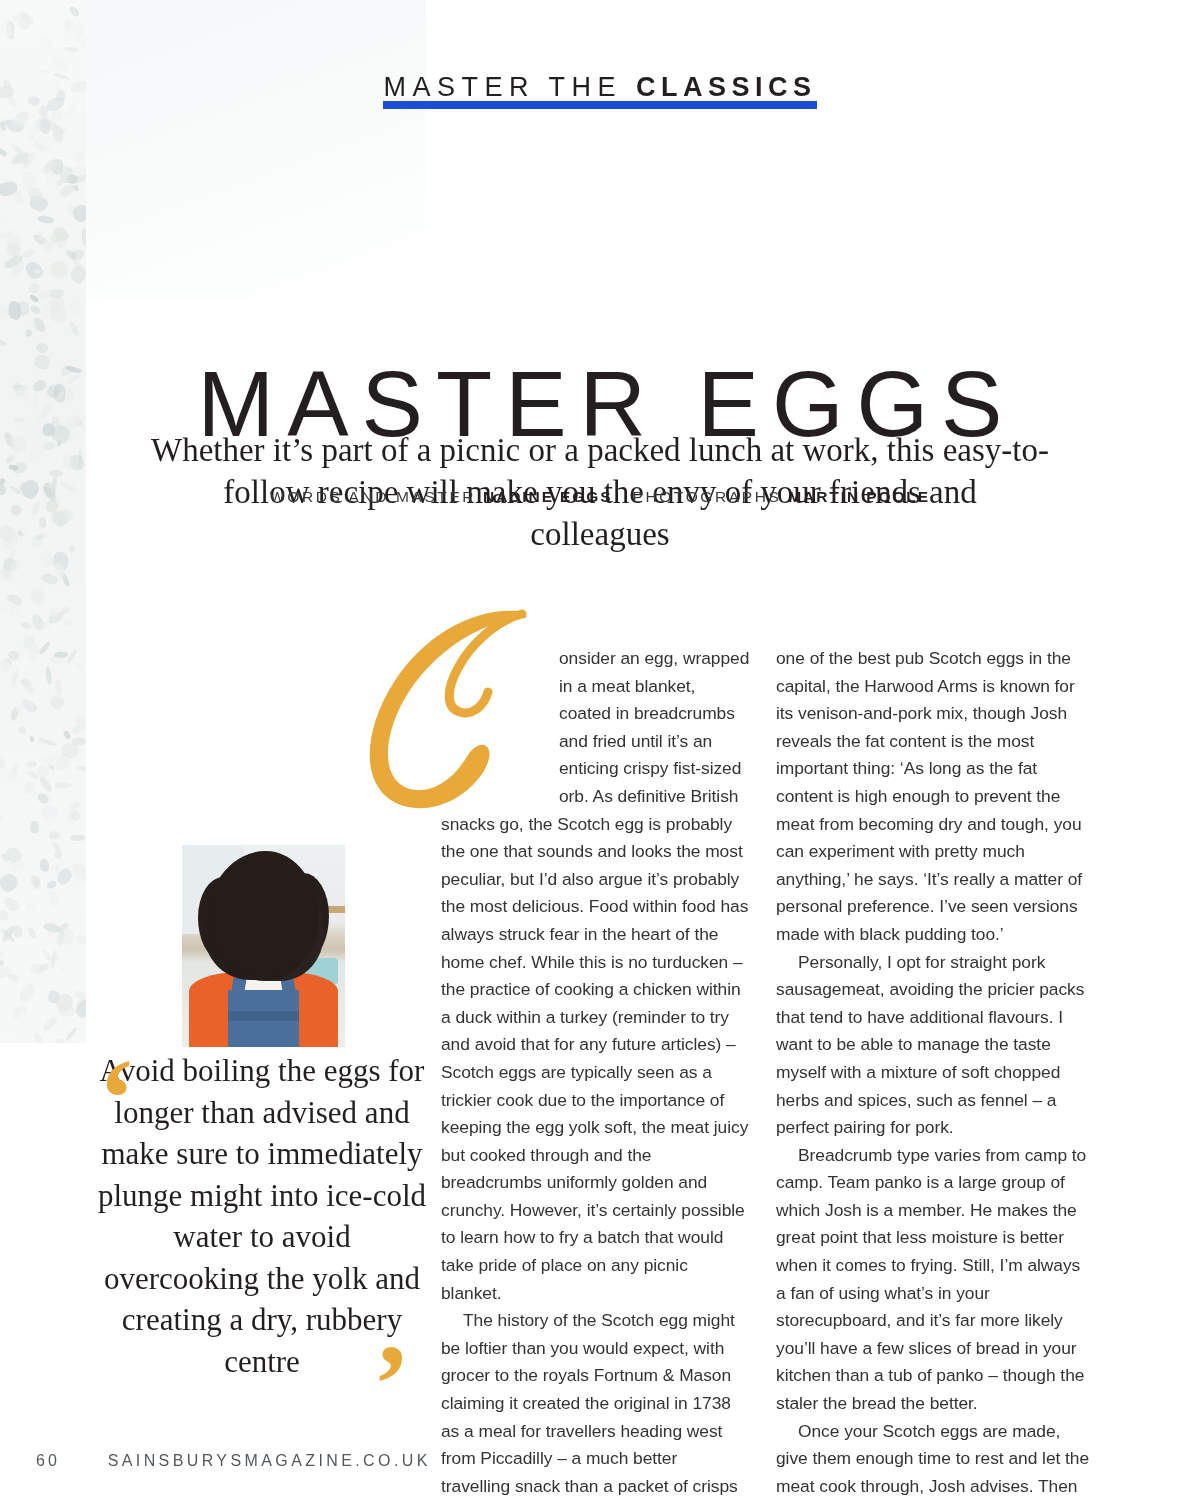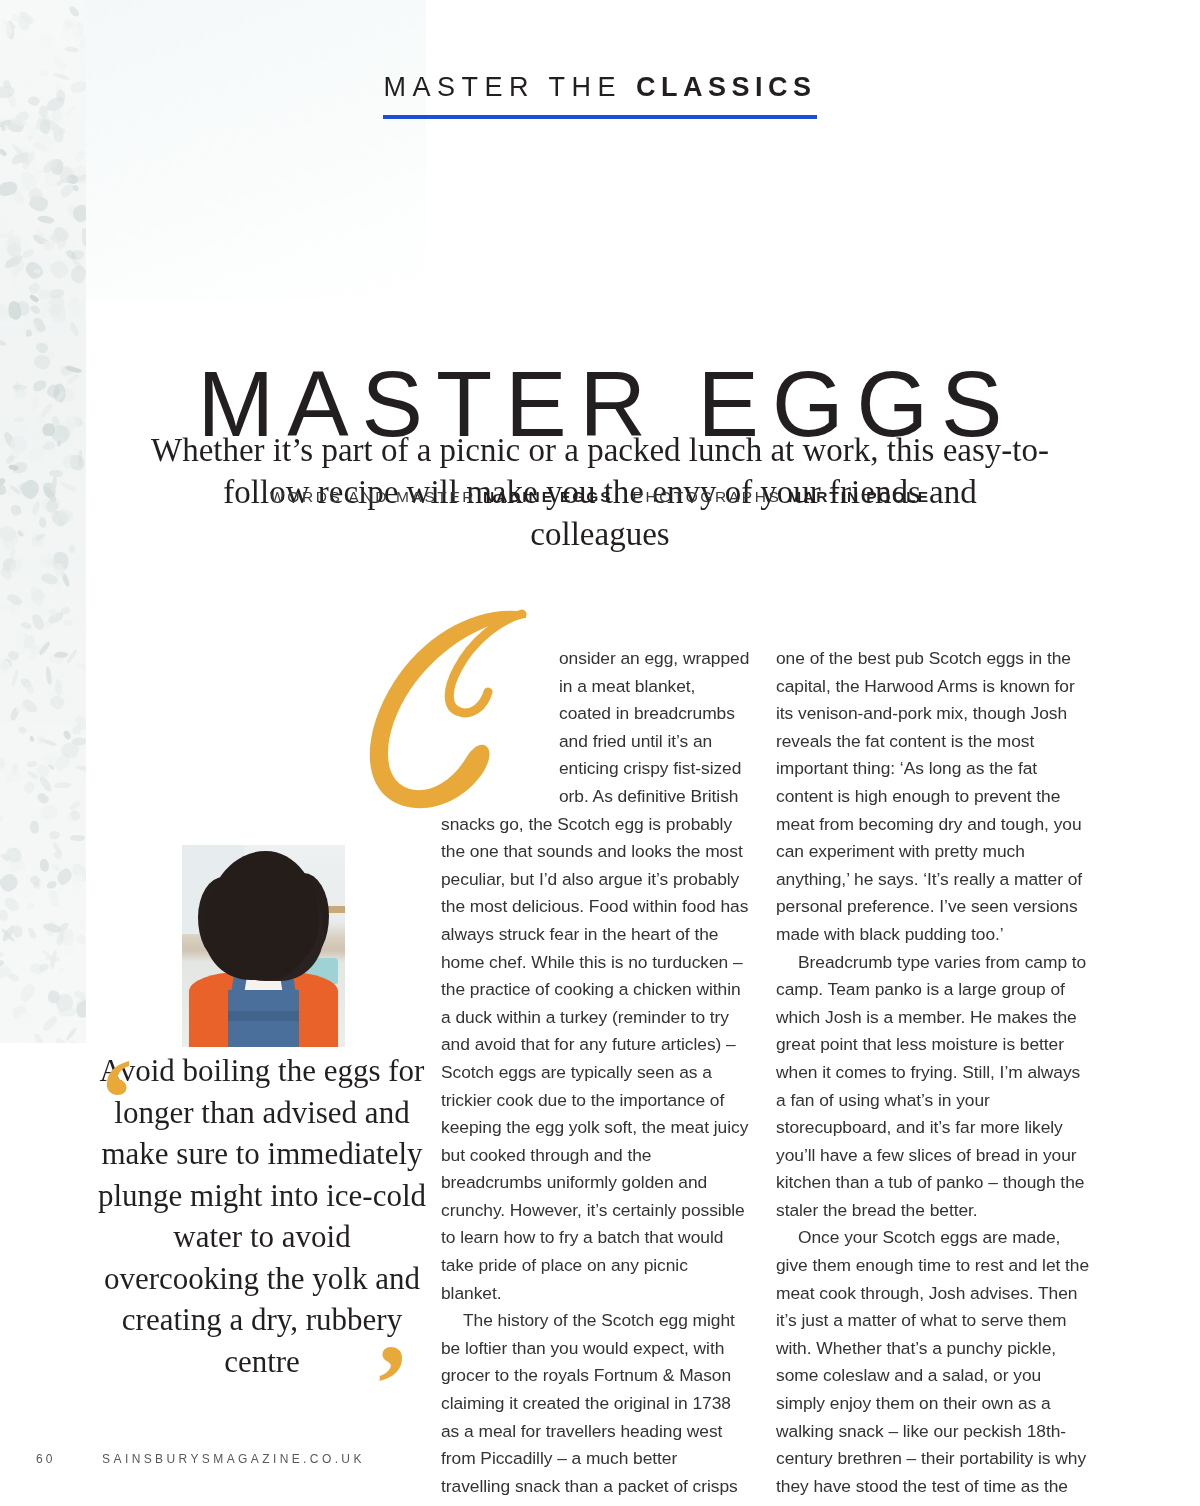--- a/index.html
+++ b/index.html
@@ -36,22 +36,21 @@
   #kicker-wrap{
     position:absolute;left:0;right:0;top:74px;text-align:center;
   }
   #kicker{
     display:inline-block;
     font-size:27px;
     letter-spacing:6.5px;
     color:#231f20;
     font-weight:300;
     line-height:1;
-    padding-bottom:14px;
-    border-bottom:4px solid #1d4ed8;
+    border-bottom:8px solid #1d4ed8;
   }
   #kicker b{font-weight:700;letter-spacing:5.5px;}
 
   
   #title{
     position:absolute;left:0;right:0;top:296px;
     text-align:center;
     font-size:92px;
     font-weight:300;
     letter-spacing:13px;
@@ -191,21 +190,21 @@
   }
   #dropcap{
     position:absolute;left:330px;top:596px;
     width:230px;height:230px;
     pointer-events:none;
   }
 
   
   #footer{
     position:absolute;left:36px;top:1452px;
-    font-size:12px;letter-spacing:3.4px;color:#55595c;
+    font-size:16px;letter-spacing:3.4px;color:#55595c;
   }
   #footer .pagenum{margin-right:40px;letter-spacing:3px;}
 </style>
 </head>
 <body>
 
 <div id="texture-strip">
   <div class="sp" style="left: 0.789917%; top: 51.2125%; width: 19.1321px; height: 13.6375px; background: rgb(230, 235, 233); opacity: 0.81; transform: rotate(115deg);"></div>
     <div class="sp" style="left: 50.8583%; top: 91.7373%; width: 18.7877px; height: 5.17398px; background: rgb(207, 217, 215); opacity: 0.73; transform: rotate(100deg);"></div>
     <div class="sp" style="left: 35.1173%; top: 61.852%; width: 9.5384px; height: 10.1322px; background: rgb(223, 230, 228); opacity: 0.39; transform: rotate(46deg);"></div>
@@ -612,20 +611,21 @@
 </svg>
 
 <div id="col-1" class="col">
   <div id="dropcap-spacer"></div>
 <p style="text-indent: 0px;">onsider an egg, wrapped in a meat blanket, coated in breadcrumbs and fried until it’s an enticing crispy fist-sized orb. As definitive British snacks go, the Scotch egg is probably the one that sounds and looks the most peculiar, but I’d also argue it’s probably the most delicious. Food within food has always struck fear in the heart of the home chef. While this is no turducken – the practice of cooking a chicken within a duck within a turkey (reminder to try and avoid that for any future articles) – Scotch eggs are typically seen as a trickier cook due to the importance of keeping the egg yolk soft, the meat juicy but cooked through and the breadcrumbs uniformly golden and crunchy. However, it’s certainly possible to learn how to fry a batch that would take pride of place on any picnic blanket.</p>
     <p>The history of the Scotch egg might be loftier than you would expect, with grocer to the royals Fortnum &amp; Mason claiming it created the original in 1738 as a meal for travellers heading west from Piccadilly – a much better travelling snack than a packet of crisps on a packed London bus. Further research led me to , where food historian Annette Hope suggests they might have been inspired by the Indian dish . Whatever the background, the element that remains consistent is the obligatory egg centre, specifically soft-boiled.</p>
   </div>
 
 <div id="col-2" class="col">
     <p>one of the best pub Scotch eggs in the capital, the Harwood Arms is known for its venison-and-pork mix, though Josh reveals the fat content is the most important thing: ‘As long as the fat content is high enough to prevent the meat from becoming dry and tough, you can experiment with pretty much anything,’ he says. ‘It’s really a matter of personal preference. I’ve seen versions made with black pudding too.’</p>
+    <p>Personally, I opt for straight pork sausagemeat, avoiding the pricier packs that tend to have additional flavours. I want to be able to manage the taste myself with a mixture of soft chopped herbs and spices, such as fennel – a perfect pairing for pork.</p>
     <p>Breadcrumb type varies from camp to camp. Team panko is a large group of which Josh is a member. He makes the great point that less moisture is better when it comes to frying. Still, I’m always a fan of using what’s in your storecupboard, and it’s far more likely you’ll have a few slices of bread in your kitchen than a tub of panko – though the staler the bread the better.</p>
     <p>Once your Scotch eggs are made, give them enough time to rest and let the meat cook through, Josh advises. Then it’s just a matter of what to serve them with. Whether that’s a punchy pickle, some coleslaw and a salad, or you simply enjoy them on their own as a walking snack – like our peckish 18th-century brethren – their portability is why they have stood the test of time as the ultimate pack-and-go choice. So let’s get cracking and roll on with the recipe…</p>
   </div>
 
 <div id="footer">
   <span class="pagenum">60</span>
   <span>SAINSBURYSMAGAZINE.CO.UK</span>
 </div>
 
 </body></html>

